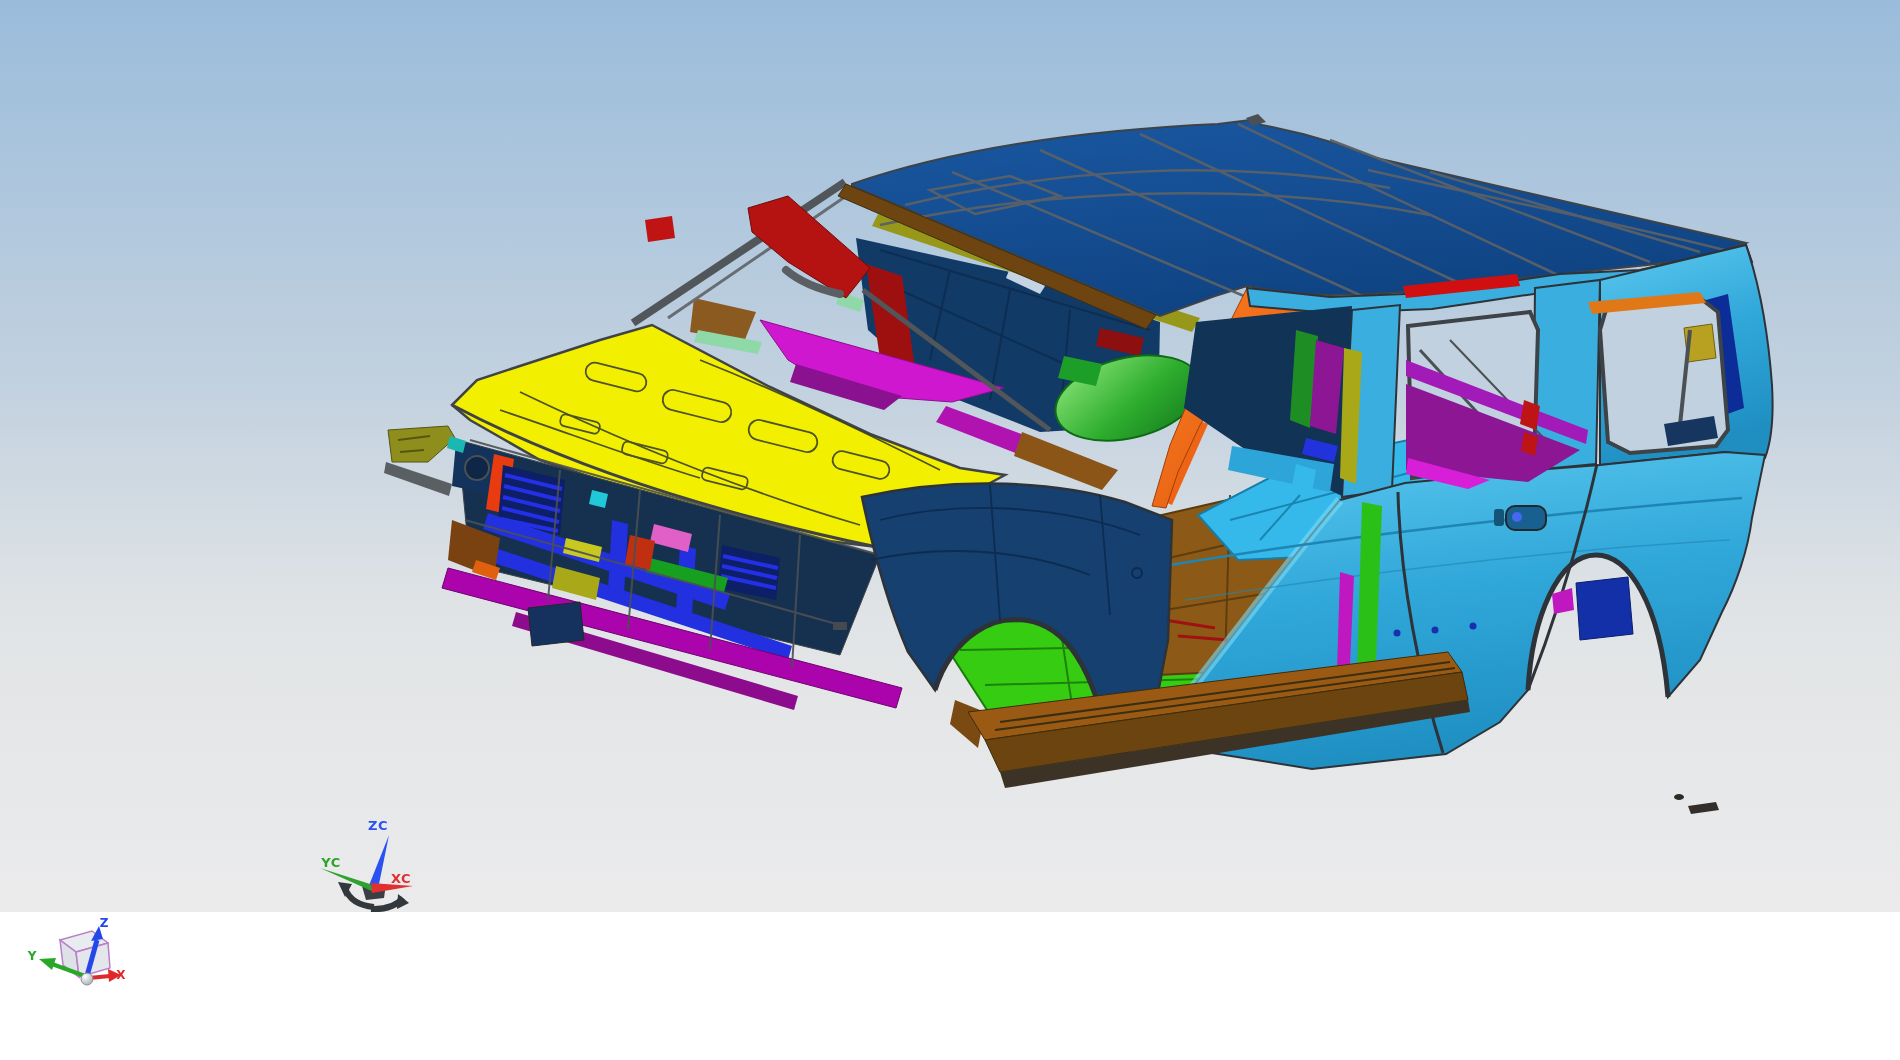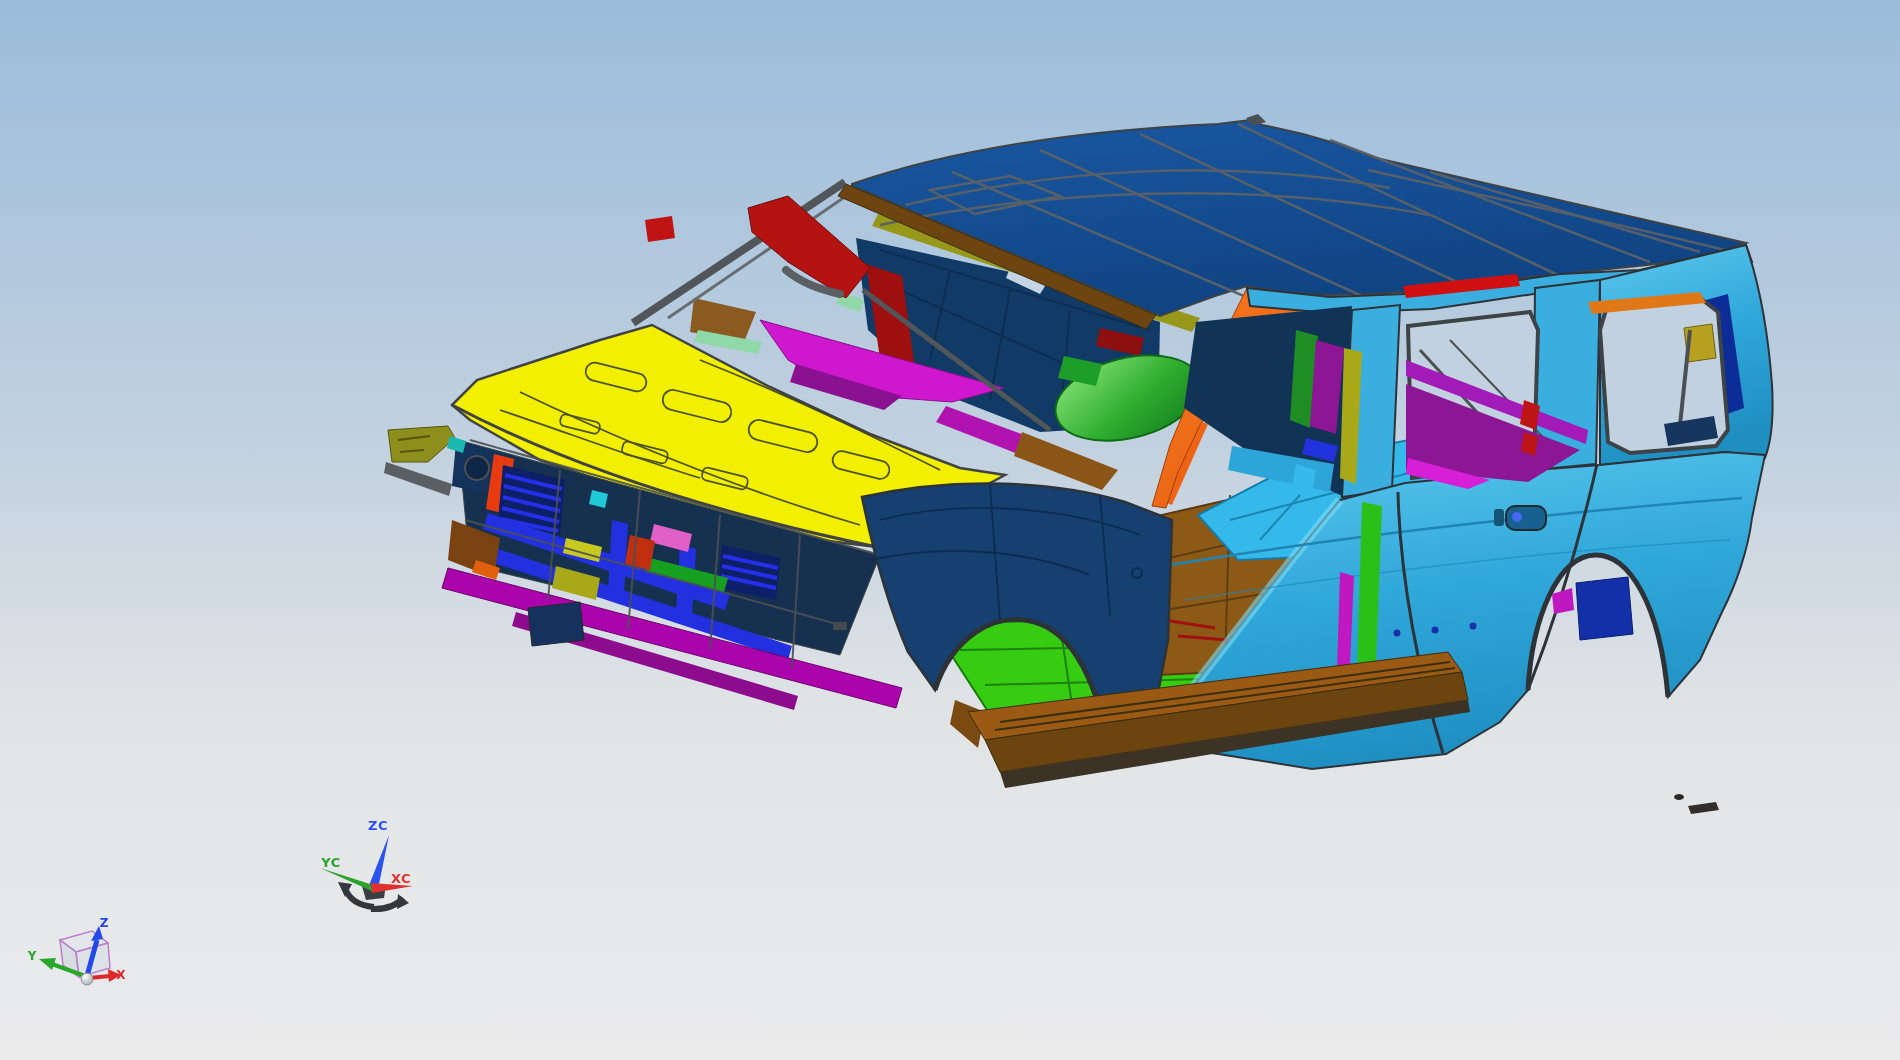--- a/index.html
+++ b/index.html
@@ -1,17 +1,17 @@
 <!DOCTYPE html>
 <html style="--c-bg_top: #9abcdb; --c-bg_mid: #c2d1df; --c-bg_low: #e1e4e6; --c-bg_bottom: #ebebec; --c-roof: #134e8e; --c-roof_dark: #0e4179; --c-edge_gray: #4b5054; --c-line_gray: #575f66; --c-header_brown: #6e4410; --c-olive_strip: #97971a; --c-olive: #8e8e1c; --c-hood_yellow: #f2ef00; --c-hood_line: #3c4226; --c-body_cyan: #2da5d8; --c-body_cyan_light: #56c6ee; --c-body_cyan_dark: #2496c8; --c-pillar_cyan: #3aaede; --c-sill_teal: #2fd6de; --c-fender_navy: #16406f; --c-dash_navy: #123a66; --c-window_bg: #c2d1df; --c-pillar_orange: #ef6414; --c-apillar_red: #b51212; --c-strip_red: #d01010; --c-cowl_magenta: #cf17cf; --c-magenta_dark: #b013b0; --c-rail_purple: #8c1694; --c-rail_purple_bright: #a21ab8; --c-bumper_magenta: #ac04ac; --c-grille_blue: #2230e0; --c-slat_navy: #0d1f66; --c-floor_green: #35cc12; --c-seat_green: #2fae2f; --c-floor_brown: #8c5a16; --c-rocker_brown: #9a5a14; --c-rocker_dark: #6b4410; --c-arch_navy_box: #1330a8; --c-wcs_z: #2a52f0; --c-wcs_y: #2da32d; --c-wcs_x: #e03030; --c-handle_dark: #3a3f44; --c-tri_z: #2448e8; --c-tri_y: #28a828; --c-tri_x: #e02828; --c-cube_edge: #bc7ecb;"><head>
 <meta charset="utf-8">
 <style>
   html,body{margin:0;padding:0;width:1900px;height:1060px;overflow:hidden;
     font-family:"DejaVu Sans","Liberation Sans",sans-serif;}
-  #viewport{position:absolute;inset:0;width:1900px;height:1060px;
+  #viewport{position:absolute;inset:0;width:1900px;height:912px;
     background:linear-gradient(180deg,var(--c-bg_top) 0%,var(--c-bg_mid) 42%,var(--c-bg_low) 68%,var(--c-bg_bottom) 100%);}
   svg{display:block}
   .axlabel{font-size:13px;font-weight:600;letter-spacing:.5px}
   .axlabel2{font-size:12px;font-weight:600}
   path,polygon,rect,ellipse,circle{shape-rendering:geometricPrecision}
 </style>
 </head>
 <body>
 
 <div id="viewport">

